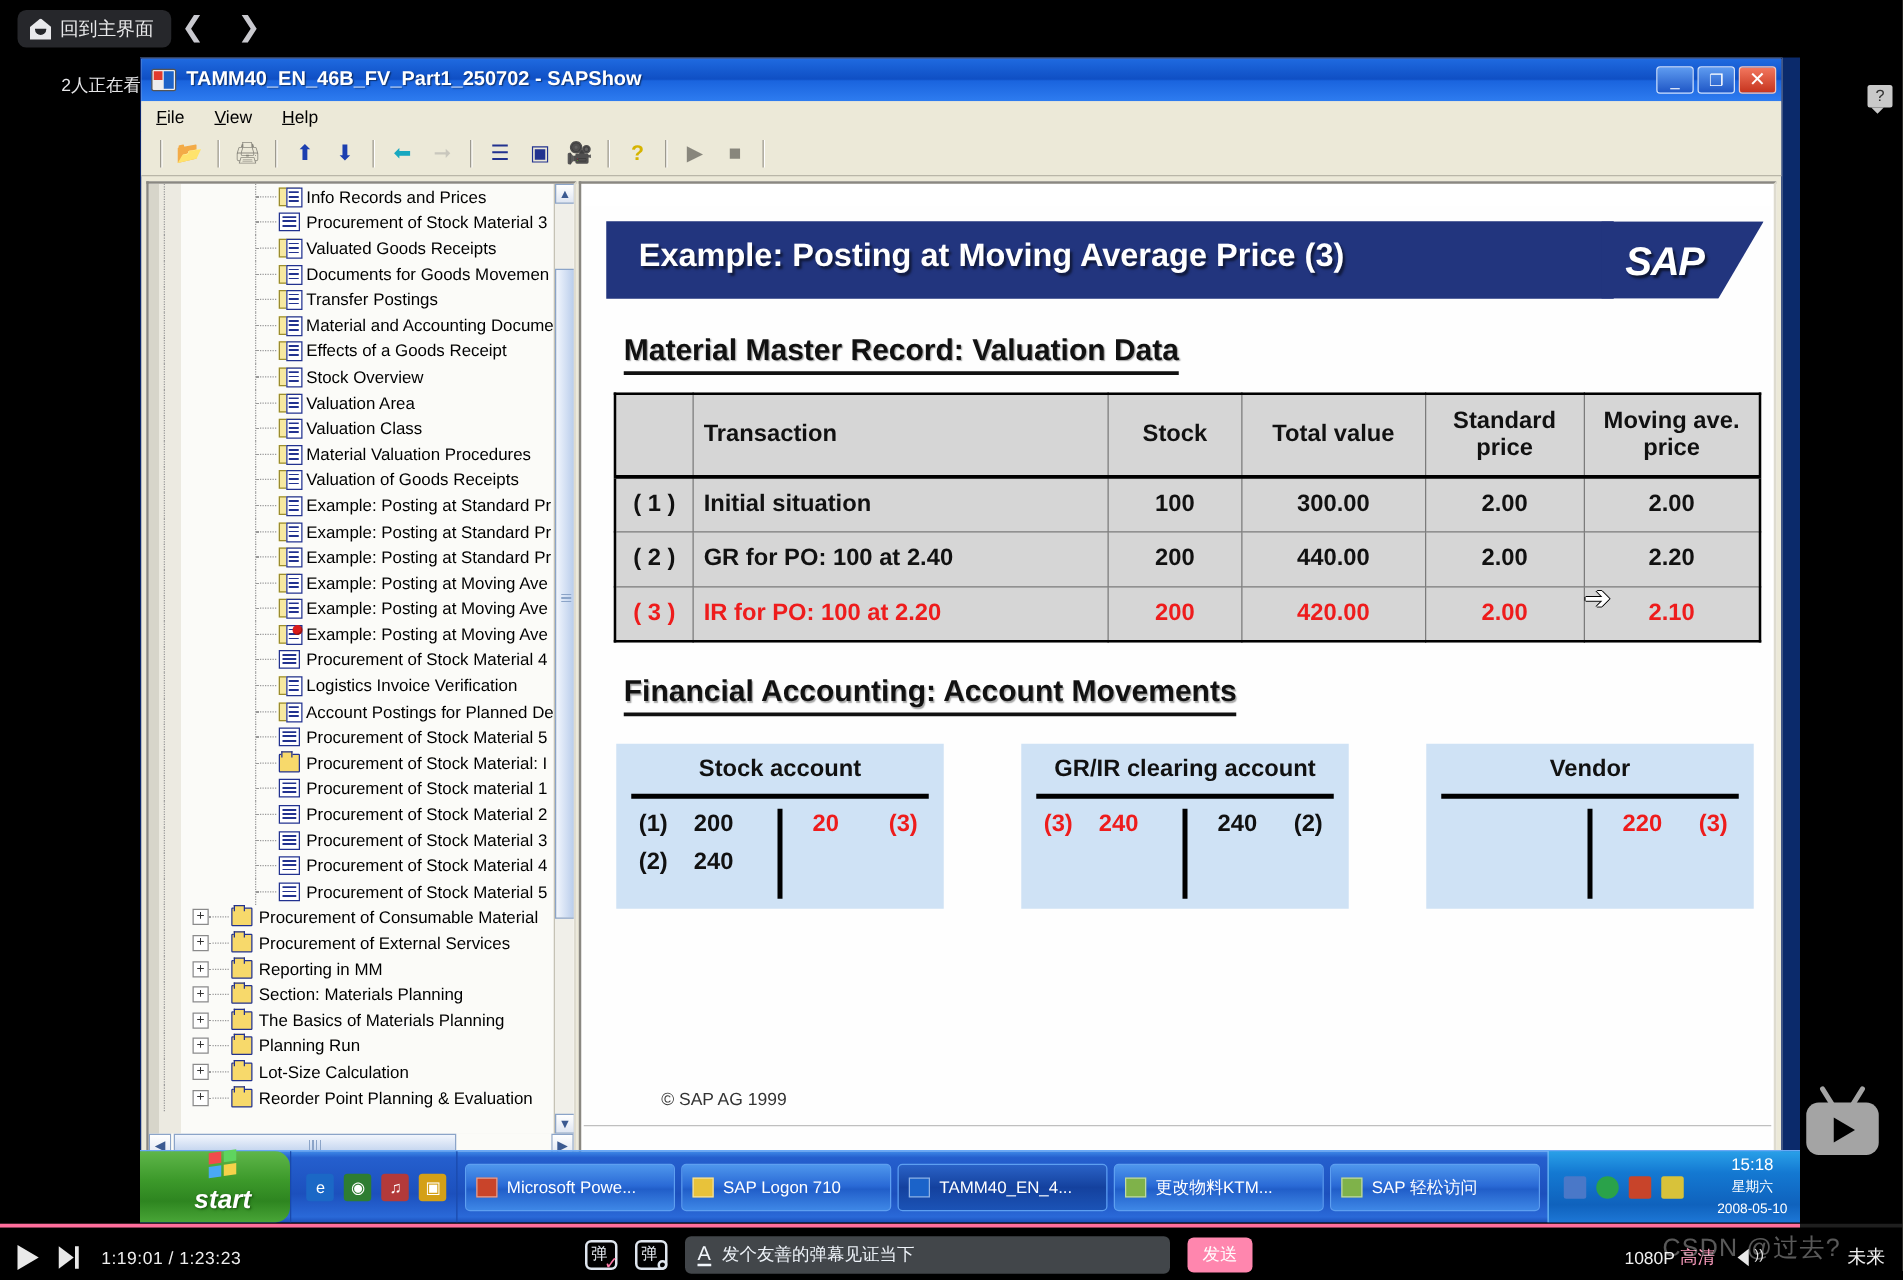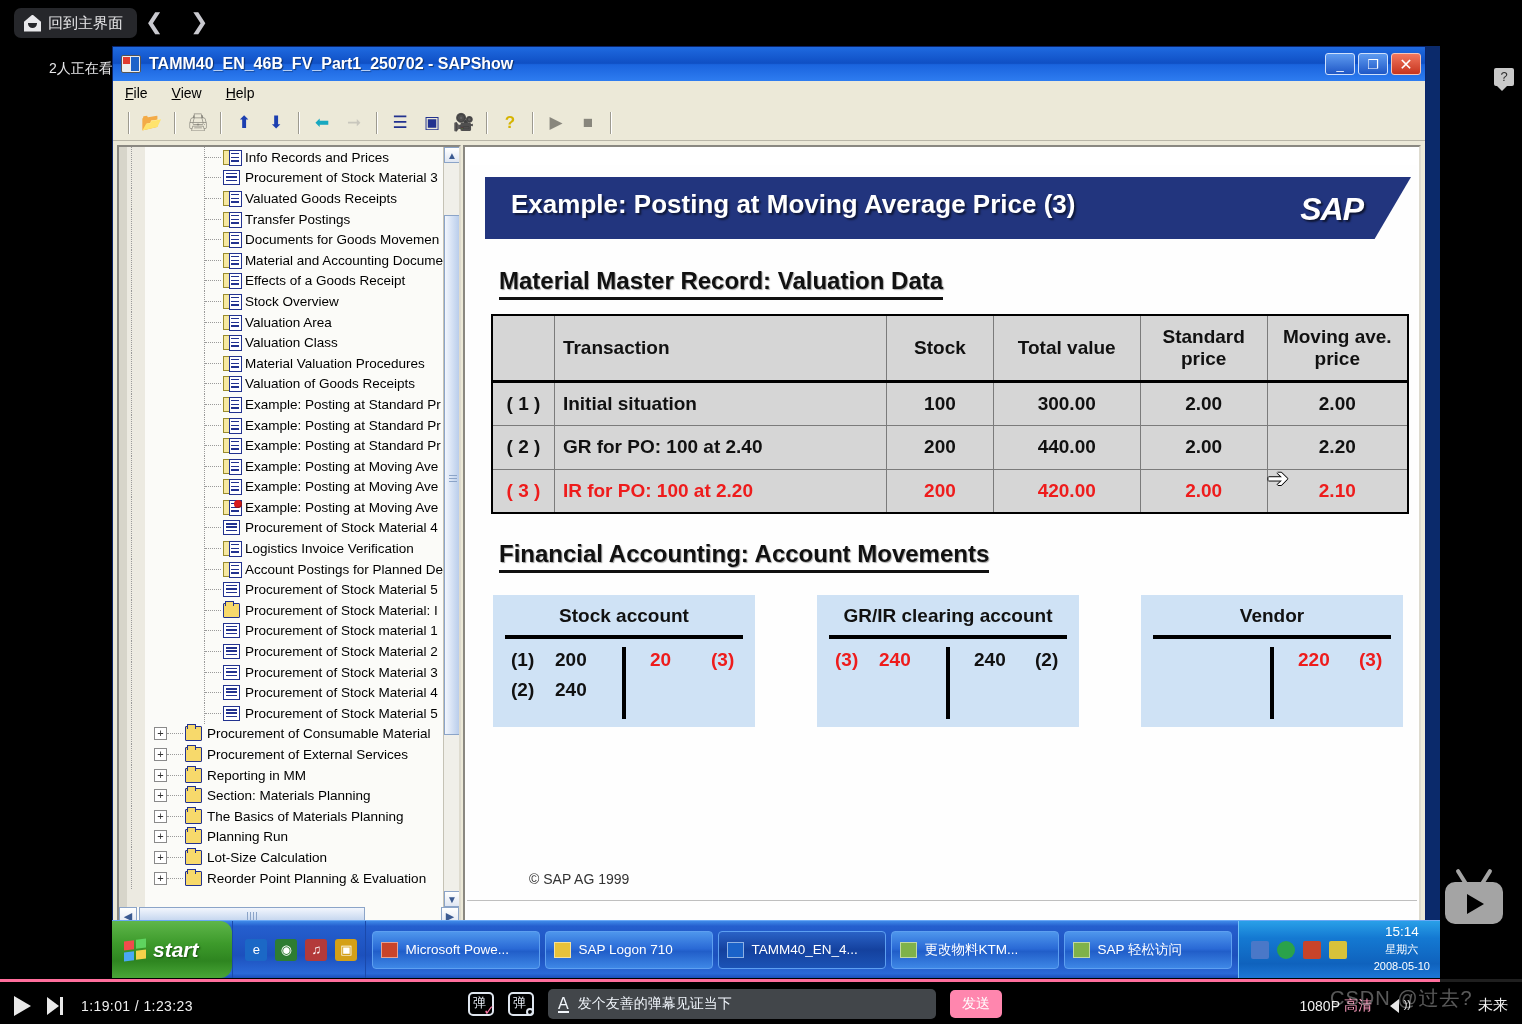--- a/index.html
+++ b/index.html
@@ -202,21 +202,21 @@
   .arrowptr { position:absolute; font-size: 26px; color:#fff; text-shadow: -1px 0 #000, 0 1px #000, 1px 0 #000, 0 -1px #000; line-height:1; }
 
   
   .taskbar { position: absolute; left: 0; bottom: 0; width: 1328px; height: 58px;
       background: linear-gradient(180deg,#3f8ae8 0%, #255fce 9%, #1c50bd 60%, #2a69d8 92%, #1b4fba 100%);
       border-top: 1px solid #6aa8f5; display: flex; align-items: stretch; }
   .start {
       width: 138px; border-radius: 0 12px 12px 0;
       background: linear-gradient(180deg,#5fb64a 0%, #3d9a2b 40%, #2e8520 70%, #49a637 100%);
       display: flex; align-items: center; gap: 7px; padding-left: 12px; color: #fff;
-      font-size: 21px; font-style: italic; font-weight: bold; text-shadow: 1px 1px 2px #15500a;
+      font-size: 21px; font-style: italic; font-weight: bold; text-shadow: 1px 1px 2px #15500a; flex-direction: column;
   }
   .start .flag { width: 22px; height: 20px; display:grid; grid-template-columns:1fr 1fr; grid-template-rows:1fr 1fr; gap:1.5px; transform: skewY(-8deg);}
   .start .flag i { display:block; }
   .start .flag i:nth-child(1){background:#f14c4c;} .start .flag i:nth-child(2){background:#5fd45f;}
   .start .flag i:nth-child(3){background:#4aa8f5;} .start .flag i:nth-child(4){background:#f5d24a;}
 
   .qlaunch { display: flex; align-items: center; gap: 8px; padding: 0 8px 0 12px; border-left: 1px solid #1a49ab; }
   .qicon { width: 22px; height: 22px; border-radius: 3px; display:flex; align-items:center; justify-content:center; font-size: 13px; color:#fff; }
 
   .tasks { flex: 1; display: flex; align-items: center; gap: 5px; padding: 0 6px; border-left: 1px solid #1a49ab; }
@@ -322,28 +322,28 @@
                 <span class="guide2"></span>
                 <span class="dash"></span>
                 <span class="ic-doc"></span>
                 <span>Valuated Goods Receipts</span>
               </div>
               <div class="trow">
                 <span class="guide"></span>
                 <span class="guide2"></span>
                 <span class="dash"></span>
                 <span class="ic-doc"></span>
+                <span>Documents for Goods Movemen</span>
+              </div>
+              <div class="trow">
+                <span class="guide"></span>
+                <span class="guide2"></span>
+                <span class="dash"></span>
+                <span class="ic-doc"></span>
                 <span>Transfer Postings</span>
-              </div>
-              <div class="trow">
-                <span class="guide"></span>
-                <span class="guide2"></span>
-                <span class="dash"></span>
-                <span class="ic-doc"></span>
-                <span>Documents for Goods Movemen</span>
               </div>
               <div class="trow">
                 <span class="guide"></span>
                 <span class="guide2"></span>
                 <span class="dash"></span>
                 <span class="ic-doc"></span>
                 <span>Material and Accounting Docume</span>
               </div>
               <div class="trow">
                 <span class="guide"></span>
@@ -743,21 +743,21 @@
             <span class="ti" style="background: rgb(127, 178, 74); border: 1px solid rgba(255, 255, 255, 0.5);"></span>
             <span>SAP 轻松访问</span>
           </div>
         </div>
       <div class="tray">
         <span class="tz" style="background:#4a78c8"></span>
         <span class="tz" style="background:#2aa24a;border-radius:50%"></span>
         <span class="tz" style="background:#c8442a"></span>
         <span class="tz" style="background:#d8c23a"></span>
         <span class="trayclock">
-          <span>15:14</span><br>
+          <span>15:18</span><br>
           <span style="font-size:11px">星期六</span><br>
           <span style="font-size:11px">2008-05-10</span>
         </span>
       </div>
     </div>
   </div>
 
   <div class="vp-progress">
     <div class="fill" id="progfill" style="width: 94.6%;"></div>
   </div>

